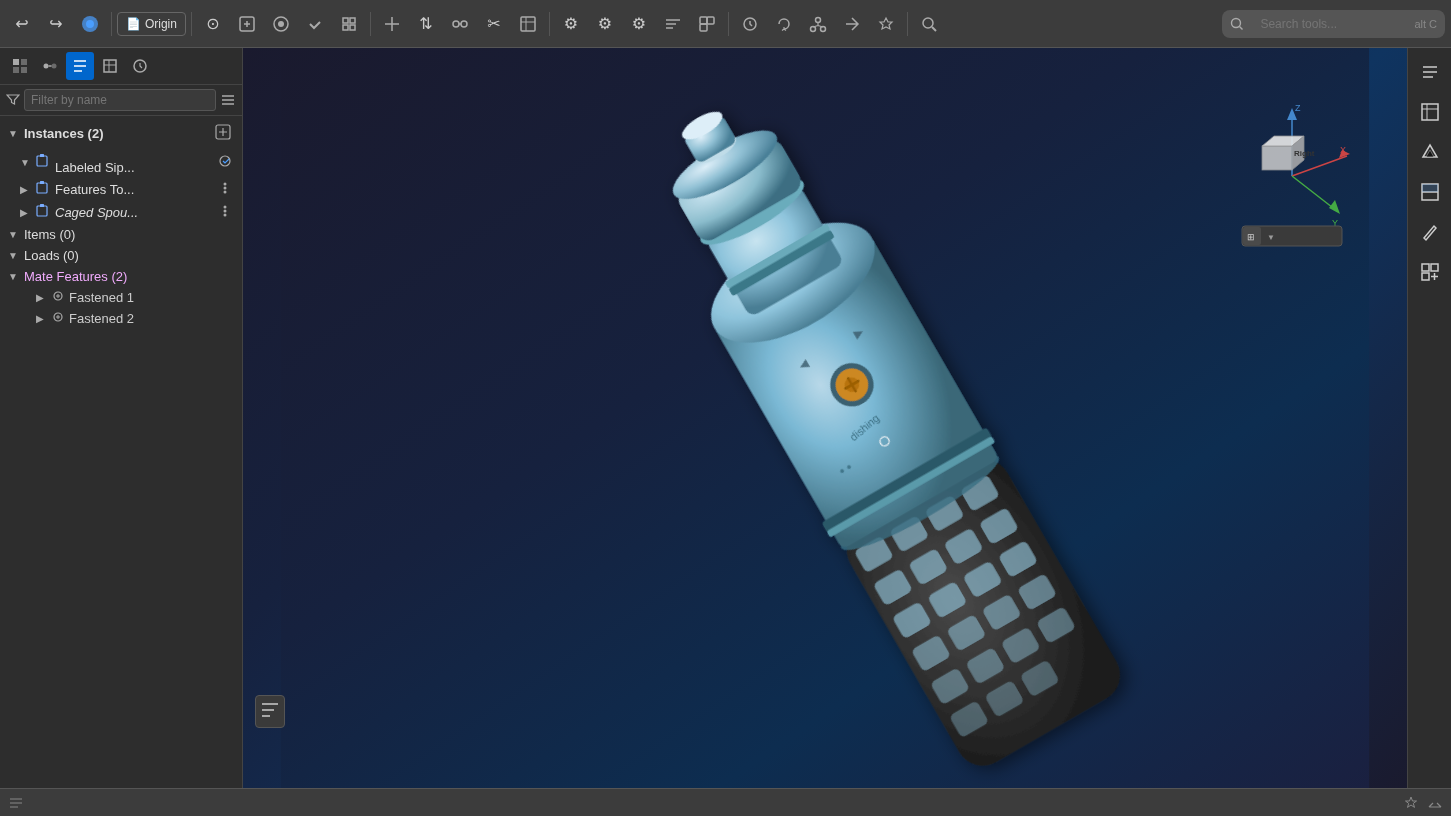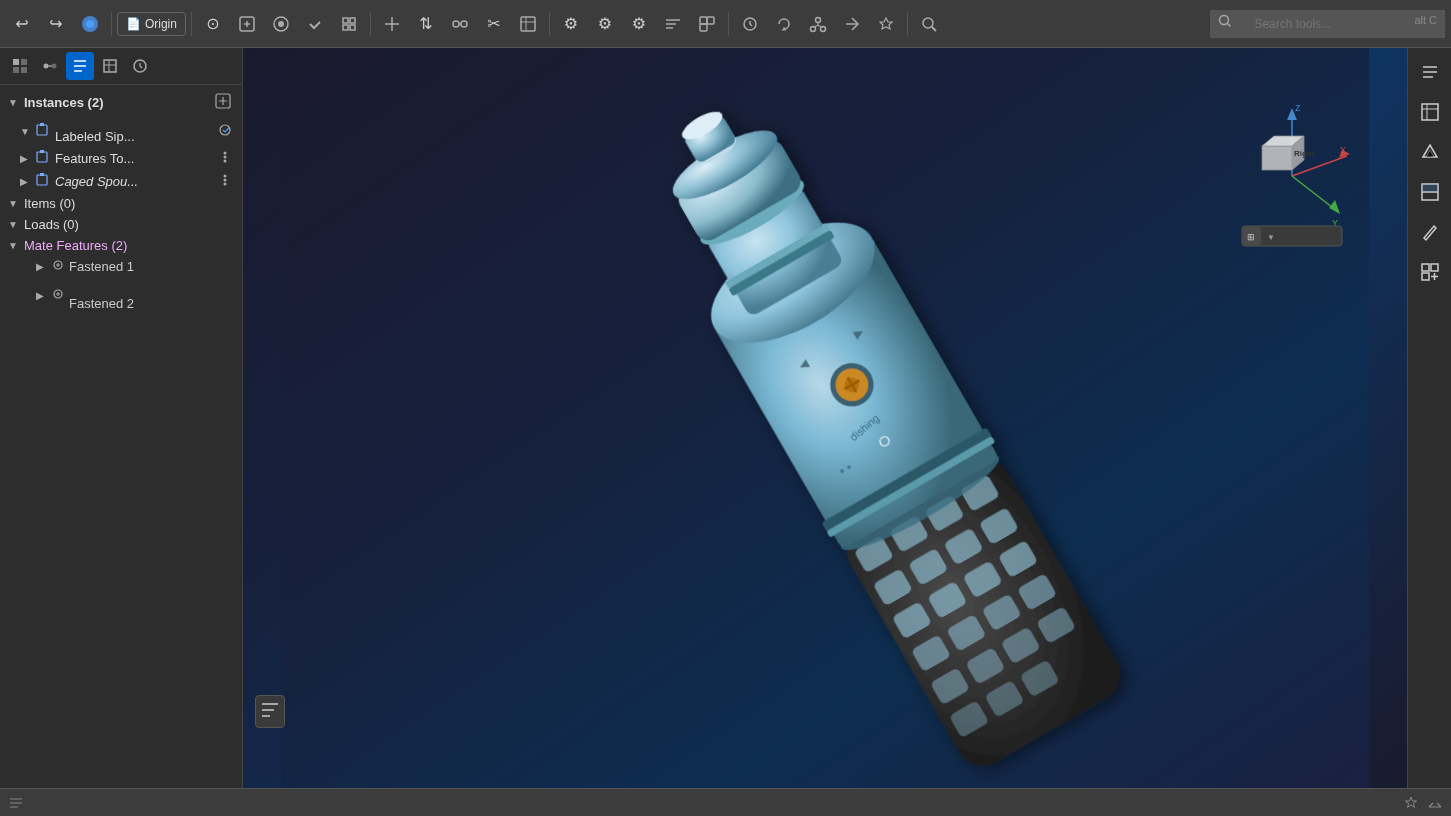--- a/index.html
+++ b/index.html
@@ -32,25 +32,25 @@
       border: 1px solid #666;
       border-radius: 4px;
       color: #ddd;
       padding: 4px 8px;
       cursor: pointer;
       font-size: 12px;
       display: flex; align-items: center; gap: 4px;
     }
     .search-box {
       margin-left: auto;
-      display: flex; align-items: flex-start;
+      display: flex; align-items: center;
       background: #555;
-      border-radius: 0;
+      border-radius: 8px;
       padding: 4px 8px;
-      gap: 16px;
+      gap: 10px;
     }
     .search-box input {
       background: transparent;
       border: none;
       color: #ddd;
       font-size: 12px;
       outline: none;
       width: 150px;
     }
     .search-box span { color: #aaa; font-size: 12px; }
@@ -387,20 +387,29 @@
           </svg>
       </button>
       <button class="side-icon">
         <svg width="18" height="18" viewBox="0 0 18 18">
             <circle cx="9" cy="9" r="6" fill="none" stroke="#aaa" stroke-width="1.5"></circle>
             <path d="M9 6v3l2 2" stroke="#aaa" stroke-width="1.2" fill="none"></path>
           </svg>
       </button>
     </div>
 
+    <div id="filter-row">
+      <svg width="14" height="14" viewBox="0 0 14 14" class="filter-icon">
+        <path d="M1 2h12l-4.5 5v4l-3-1.5V7z" fill="none" stroke="#aaa" stroke-width="1.2"></path>
+      </svg>
+      <input type="text" class="filter-input" placeholder="Filter by name" style="">
+      <svg width="16" height="16" viewBox="0 0 16 16" class="list-icon">
+        <path d="M2 4h12M2 8h12M2 12h12" stroke="#aaa" stroke-width="1.5"></path>
+      </svg>
+    </div>
 
     <div id="tree">
 
       <div class="tree-section-header">
         <span class="expand-arrow">▼</span>
         <span class="instances-badge">Instances (2)</span>
         <button class="tree-action-btn" style="margin-left:auto;">
           <svg width="16" height="16" viewBox="0 0 16 16">
               <rect x="1" y="1" width="14" height="14" rx="2" fill="none" stroke="#aaa" stroke-width="1.2"></rect>
               <path d="M4 8h8M8 4v8" stroke="#aaa" stroke-width="1.2"></path>
@@ -489,21 +498,21 @@
       </div>
 
       <div class="tree-item-sub">
         <span class="expand-arrow">▶</span>
         <span class="tree-icon" style="color:#aaa;">
           <svg width="12" height="12" viewBox="0 0 12 12">
               <circle cx="6" cy="6" r="4" fill="none" stroke="#aaa" stroke-width="1.2"></circle>
               <path d="M4 6h4M6 4v4" stroke="#aaa" stroke-width="1"></path>
             </svg>
         </span>
-        <span style="color:#ccc;margin-top:16px;">Fastened 2</span>
+        <span style="color:#ccc;">Fastened 2</span>
       </div>
     </div>
   </div>
 
   <div id="viewport">
 
     <svg width="100%" height="100%" viewBox="0 0 1200 816" style="position:absolute;top:0;left:0;">
       <defs>
         <radialGradient id="bodyGrad" cx="35%" cy="40%" r="65%">
           <stop offset="0%" stop-color="#b8d8e8"></stop>

